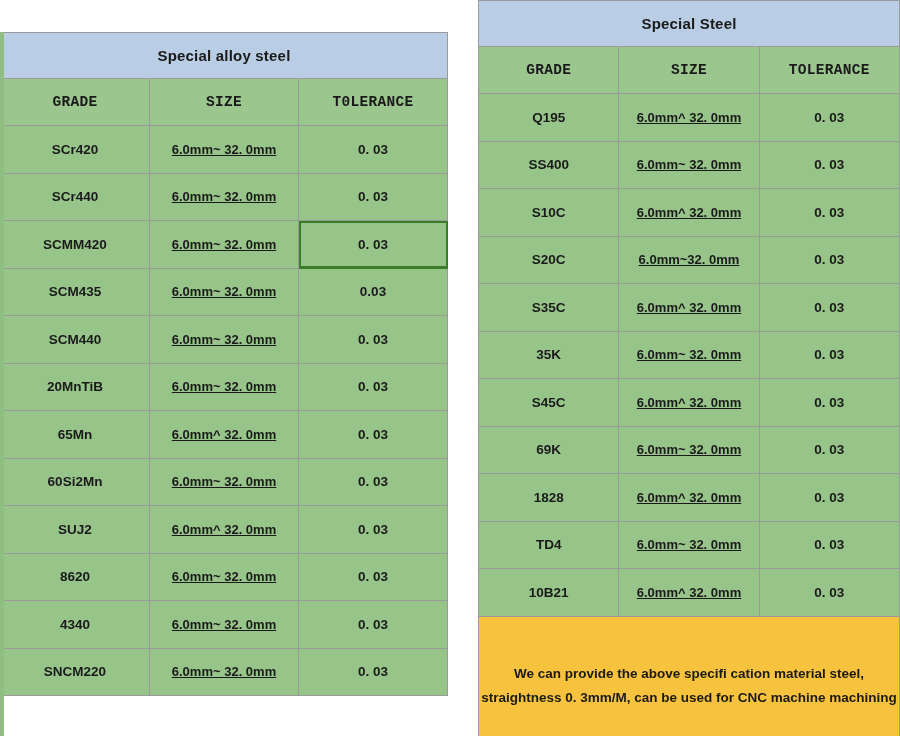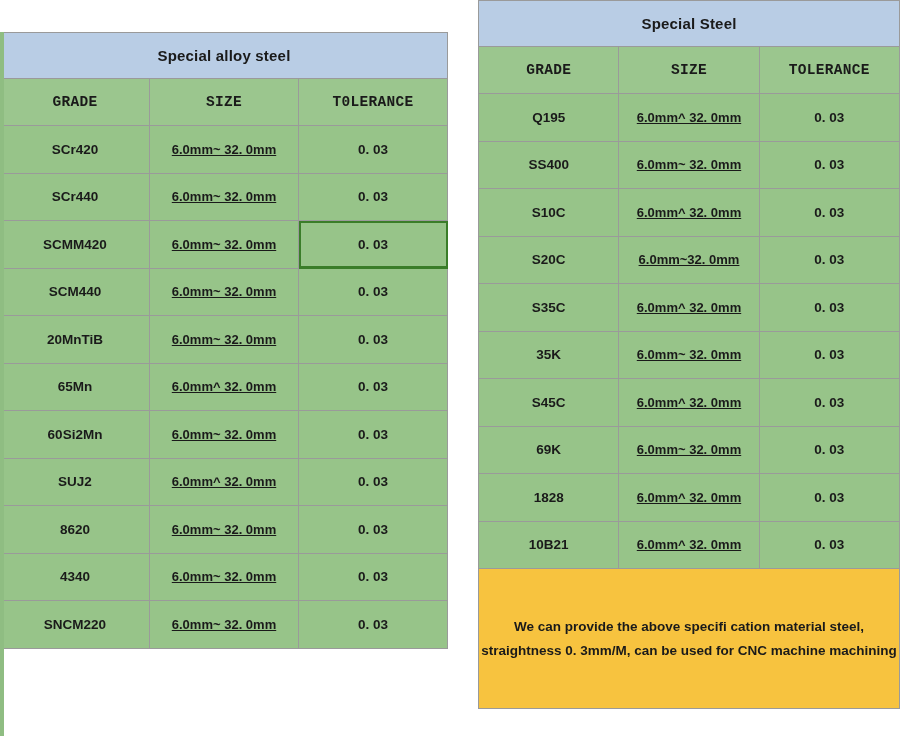--- a/index.html
+++ b/index.html
@@ -152,20 +152,25 @@
           <td class="data-cell">SCr440</td>
           <td class="data-cell size">6.0mm~ 32. 0mm</td>
           <td class="data-cell">0. 03</td>
         </tr>
         <tr>
           <td class="data-cell">SCMM420</td>
           <td class="data-cell size">6.0mm~ 32. 0mm</td>
           <td class="data-cell selected">0. 03</td>
         </tr>
         <tr>
+          <td class="data-cell">SCM435</td>
+          <td class="data-cell size">6.0mm~ 32. 0mm</td>
+          <td class="data-cell">0.03</td>
+        </tr>
+        <tr>
           <td class="data-cell">SCM440</td>
           <td class="data-cell size">6.0mm~ 32. 0mm</td>
           <td class="data-cell">0. 03</td>
         </tr>
         <tr>
           <td class="data-cell">20MnTiB</td>
           <td class="data-cell size">6.0mm~ 32. 0mm</td>
           <td class="data-cell">0. 03</td>
         </tr>
         <tr>
@@ -255,20 +260,25 @@
           <td class="data-cell">69K</td>
           <td class="data-cell size">6.0mm~ 32. 0mm</td>
           <td class="data-cell">0. 03</td>
         </tr>
         <tr>
           <td class="data-cell">1828</td>
           <td class="data-cell size">6.0mm^ 32. 0mm</td>
           <td class="data-cell">0. 03</td>
         </tr>
         <tr>
+          <td class="data-cell">TD4</td>
+          <td class="data-cell size">6.0mm~ 32. 0mm</td>
+          <td class="data-cell">0. 03</td>
+        </tr>
+        <tr>
           <td class="data-cell">10B21</td>
           <td class="data-cell size">6.0mm^ 32. 0mm</td>
           <td class="data-cell">0. 03</td>
         </tr>
 
         <tr>
           <td class="note-cell" colspan="3">We can provide the above specifi cation material steel, straightness 0. 3mm/M, can be used for CNC machine machining</td>
         </tr>
       </tbody>
     </table>

